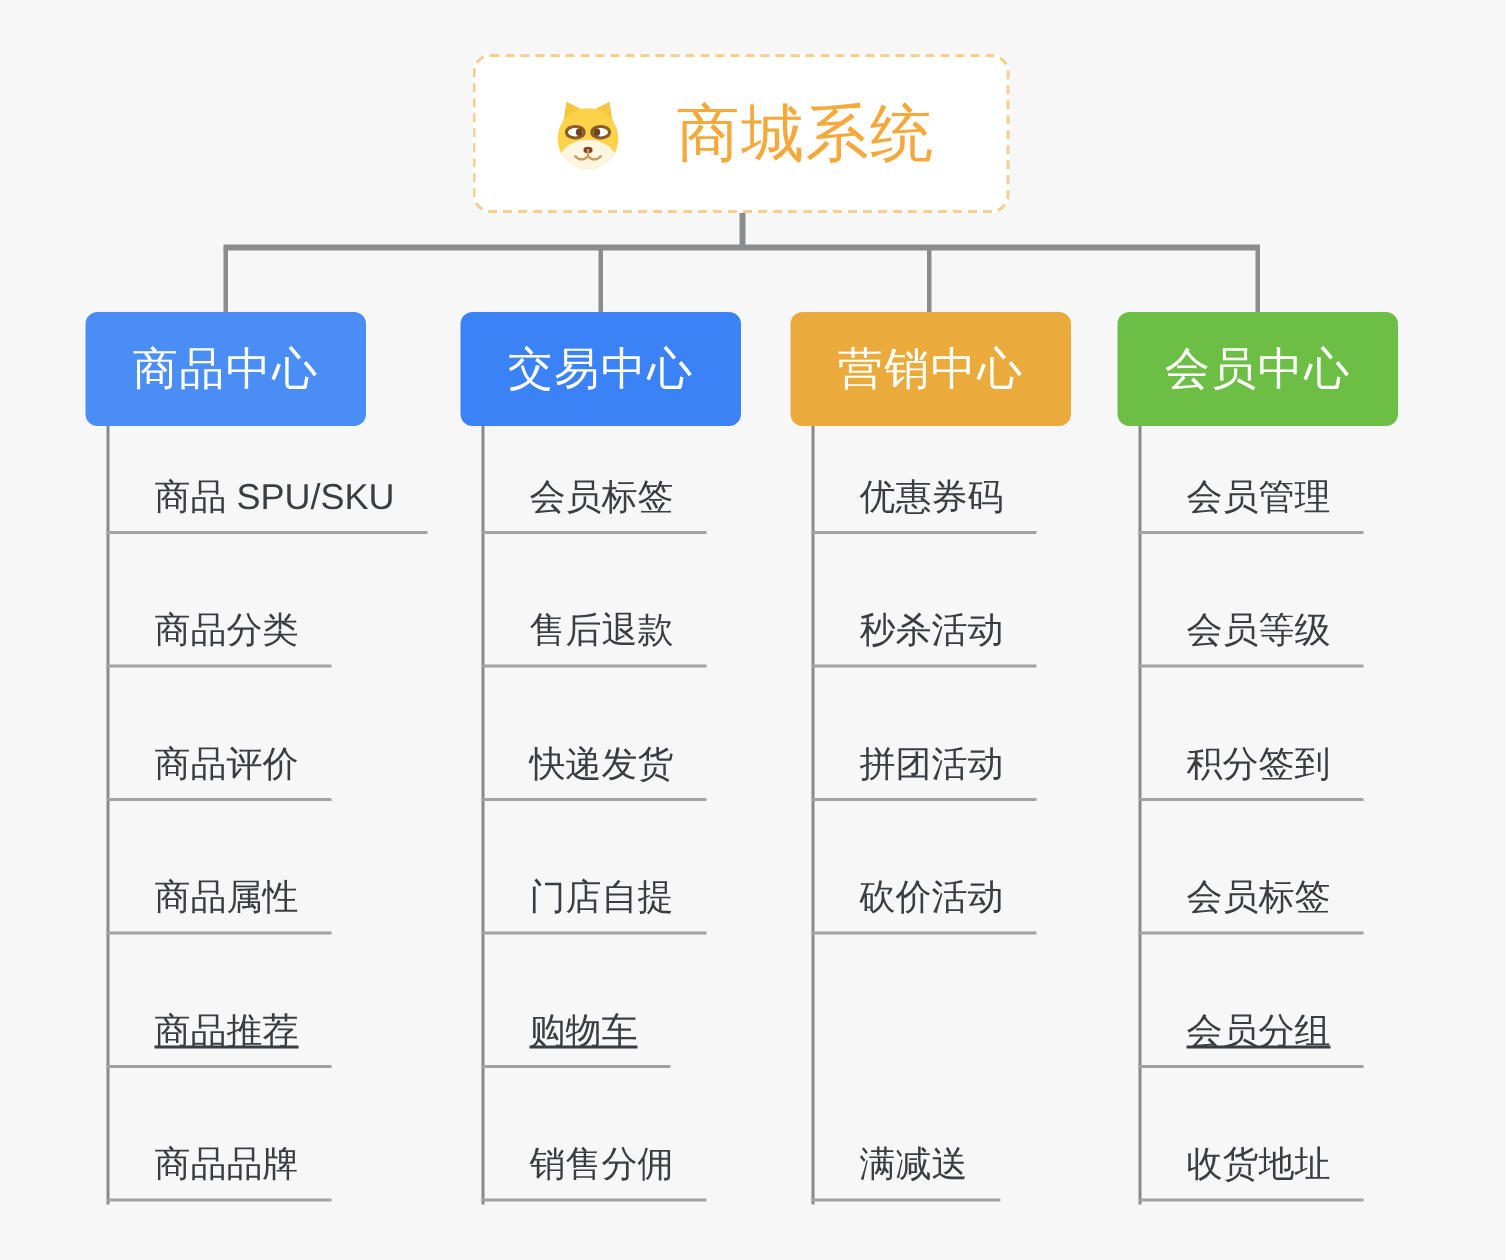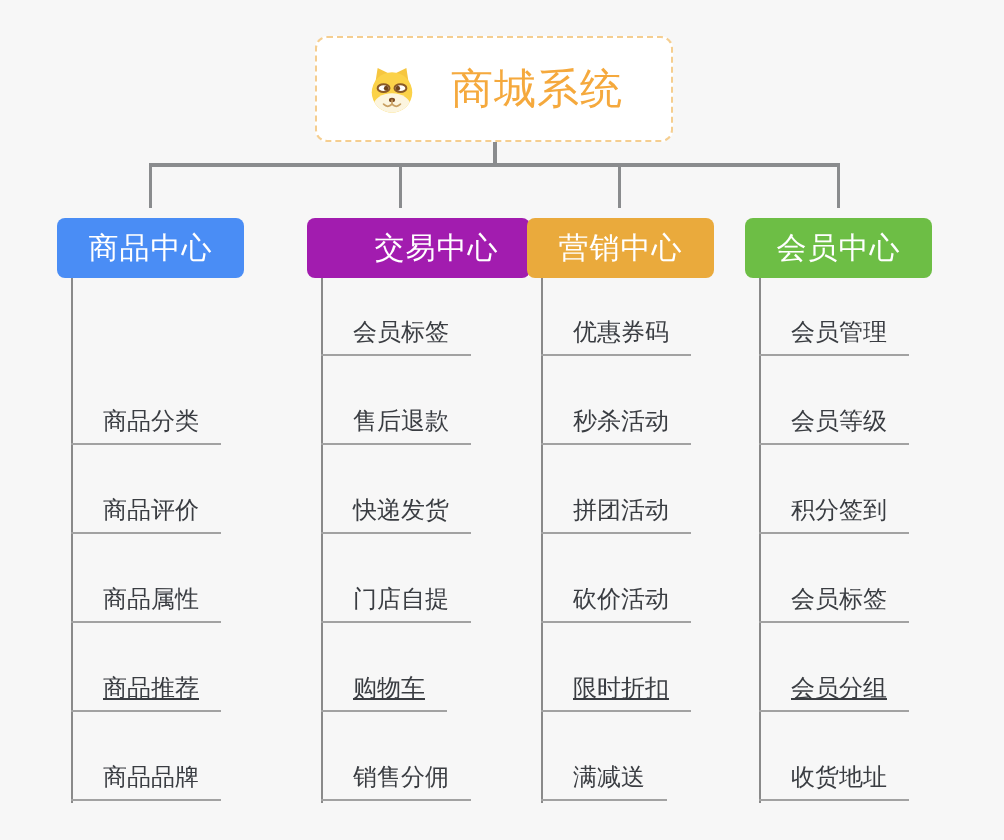--- a/index.html
+++ b/index.html
@@ -17,23 +17,23 @@
 
   
   .line { position:absolute; background:#8A8C8E; }
   .root-drop   { left:493px; top:142px; width:4px;  height:24px; }
   .bus         { left:149px; top:163px; width:691px; height:4px; }
   .drop        { top:165px; width:3px; height:43px; }
   .drop-1 { left:149px; } .drop-2 { left:399px; } .drop-3 { left:618px; } .drop-4 { left:837px; }
 
   
   .branch {
-    position:absolute; top:208px; width:187px; height:60px; border-radius:8px;
+    position:absolute; top:208px; width:187px; height:76px; border-radius:8px;
     display:flex; align-items:center; justify-content:center;
-    color:#FFFFFF; font-size:30px; letter-spacing:1px; cursor:default;margin-top:10px;
+    color:#FFFFFF; font-size:30px; letter-spacing:1px; cursor:default;
   }
   .branch-1 { left:57px; } .branch-2 { left:307px; } .branch-3 { left:527px; } .branch-4 { left:745px; }
 
   
   .trunk { position:absolute; top:268px; width:2px; height:535px; background:#8A8A8A; }
   .trunk-1 { left:71px; } .trunk-2 { left:321px; } .trunk-3 { left:541px; } .trunk-4 { left:759px; }
 
   
   .row {
     position:absolute; display:inline-block; white-space:nowrap;
@@ -76,42 +76,42 @@
       <ellipse cx="42" cy="31" rx="7" ry="4.6" fill="#FFFFFF" stroke="#8A5A28" stroke-width="2.4"></ellipse>
       <ellipse cx="39" cy="31" rx="2.6" ry="3" fill="#6F441C"></ellipse>
       <ellipse cx="32" cy="45" rx="3.6" ry="2.6" fill="#7A4A22"></ellipse>
       <path d="M32 45 L32 50" stroke="#C9A063" stroke-width="1.8" fill="none" stroke-linecap="round"></path>
       <path d="M22 50 Q27 55 32 50 Q37 55 42 50" stroke="#C9A063" stroke-width="2" fill="none" stroke-linecap="round"></path>
     </svg>
     <span class="root-title" style="color: rgb(245, 169, 61);">商城系统</span>
   </div>
 
   <div class="branch branch-1" style="background: rgb(74, 141, 245);">商品中心</div>
-  <div class="branch branch-2" style="background: #a21caf; padding-left: 36px;">交易中心</div>
+  <div class="branch branch-2" style="background: #3b82f6;">交易中心</div>
   <div class="branch branch-3" style="background: rgb(234, 170, 60);">营销中心</div>
   <div class="branch branch-4" style="background: rgb(109, 190, 69);">会员中心</div>
 
+  <div class="row c1 r1">商品 SPU/SKU</div>
   <div class="row c1 r2">商品分类</div>
   <div class="row c1 r3">商品评价</div>
   <div class="row c1 r4">商品属性</div>
   <div class="row c1 r5">商品推荐</div>
   <div class="row c1 r6">商品品牌</div>
 
   <div class="row c2 r1">会员标签</div>
   <div class="row c2 r2">售后退款</div>
   <div class="row c2 r3">快递发货</div>
   <div class="row c2 r4">门店自提</div>
   <div class="row c2 r5">购物车</div>
   <div class="row c2 r6">销售分佣</div>
 
   <div class="row c3 r1">优惠券码</div>
   <div class="row c3 r2">秒杀活动</div>
   <div class="row c3 r3">拼团活动</div>
   <div class="row c3 r4">砍价活动</div>
-  <div class="row c3 r5">限时折扣</div>
   <div class="row c3 r6">满减送</div>
 
   <div class="row c4 r1">会员管理</div>
   <div class="row c4 r2">会员等级</div>
   <div class="row c4 r3">积分签到</div>
   <div class="row c4 r4">会员标签</div>
   <div class="row c4 r5">会员分组</div>
   <div class="row c4 r6">收货地址</div>
 
 </div>

